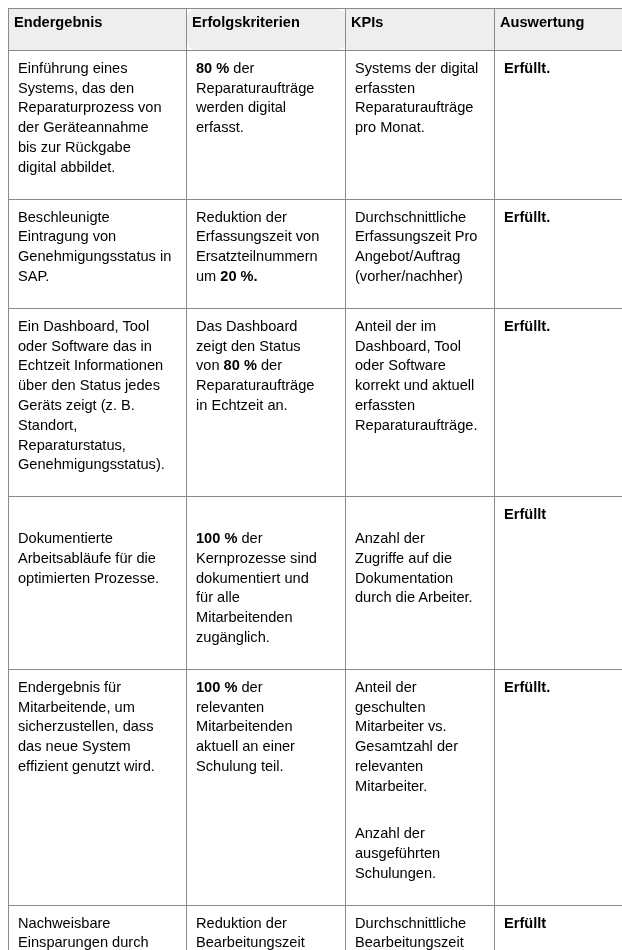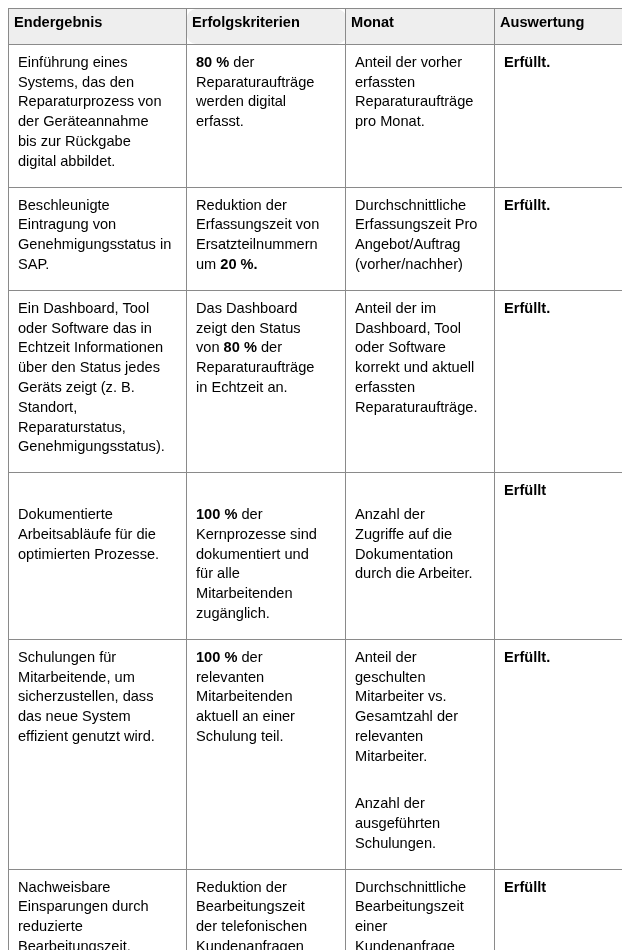--- a/index.html
+++ b/index.html
@@ -15,21 +15,21 @@
     box-sizing: border-box;
   }
   table.eval {
     border-collapse: collapse;
     table-layout: fixed;
     margin: 8px 8px 0 8px;
     width: 606px;
   }
   table.eval th, table.eval td {
     border: 1px solid #8a8a8a;
-    padding: 4px 5px 11px 5px;
+    padding: 4px 5px 17px 5px;
     text-align: left;
     vertical-align: top;
     overflow: hidden;
     box-sizing: border-box;
   }
   table.eval thead th {
     background: #eeeeee;
     font-weight: bold;
     height: 30px;
     vertical-align: middle;
@@ -49,42 +49,42 @@
 </style>
 </head>
 <body>
 
 <div class="page">
   <table class="eval">
     <thead>
       <tr>
         <th class="col-0">Endergebnis</th>
         <th class="col-1">Erfolgskriterien</th>
-        <th class="col-2">Monat</th>
+        <th class="col-2">KPIs</th>
         <th class="col-3">Auswertung</th>
       </tr>
     </thead>
     <tbody>
         <tr>
           <td class="col-0">
             <p class="para"><span>Einführung eines
 Systems, das den
 Reparaturprozess von
 der Geräteannahme
 bis zur Rückgabe
 digital abbildet.</span></p>
           </td>
           <td class="col-1">
             <p class="para"><span class="b">80 %</span><span> der
 Reparaturaufträge
 werden digital
 erfasst.</span></p>
           </td>
           <td class="col-2">
-            <p class="para"><span>Anteil der vorher
+            <p class="para"><span>Systems der digital
 erfassten
 Reparaturaufträge
 pro Monat.</span></p>
           </td>
           <td class="col-3">
             <p class="para"><span class="b">Erfüllt.</span></p>
           </td>
         </tr>
         <tr>
           <td class="col-0">
@@ -161,21 +161,21 @@
 Zugriffe auf die
 Dokumentation
 durch die Arbeiter.</span></p>
           </td>
           <td class="col-3">
             <p class="para"><span class="b">Erfüllt</span></p>
           </td>
         </tr>
         <tr>
           <td class="col-0">
-            <p class="para"><span>Schulungen für
+            <p class="para"><span>Endergebnis für
 Mitarbeitende, um
 sicherzustellen, dass
 das neue System
 effizient genutzt wird.</span></p>
           </td>
           <td class="col-1">
             <p class="para"><span class="b">100 %</span><span> der
 relevanten
 Mitarbeitenden
 aktuell an einer

